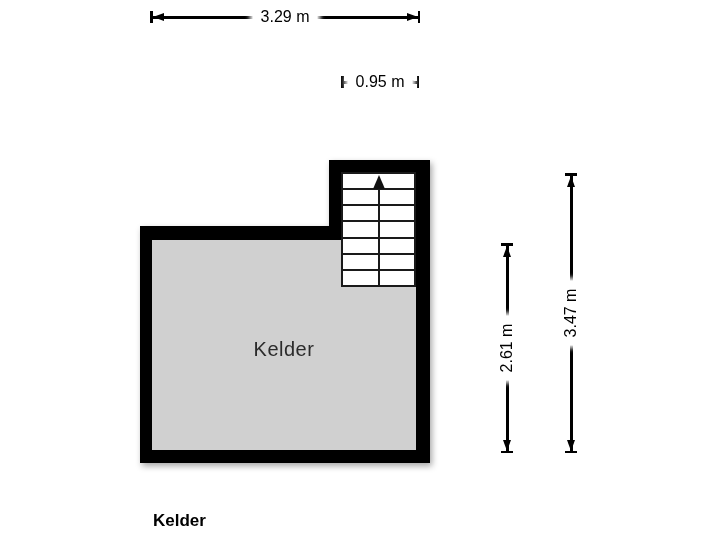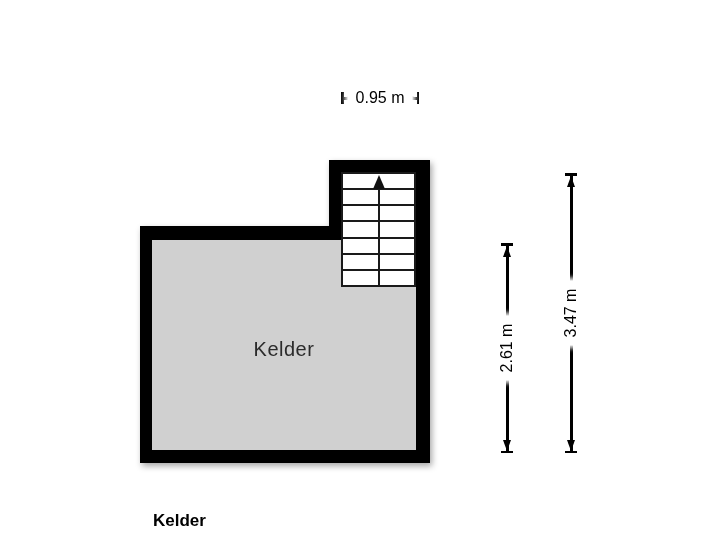--- a/index.html
+++ b/index.html
@@ -76,21 +76,21 @@
     left:2.5px;top:5.75px;
     border-top:4.5px solid transparent;border-bottom:4.5px solid transparent;
     border-right:11px solid var(--line);
   }
   .dim-h .arrow.end{
     right:2.5px;top:5.75px;
     border-top:4.5px solid transparent;border-bottom:4.5px solid transparent;
     border-left:11px solid var(--line);
   }
   .dim-room-width {left:150px;top:7px;width:270px;}
-  .dim-stair-width{left:341px;top:88px;width:78px;}
+  .dim-stair-width{left:341px;top:72px;width:78px;}
 
   
   .dim-v{width:20px;}
   .dim-v .bar{top:0;bottom:0;left:9px;width:2.5px;}
   .dim-v .tick{height:2.5px;width:12px;left:4px;}
   .dim-v .tick.start{top:0;}
   .dim-v .tick.end{bottom:0;}
   .dim-v .arrow.start{
     top:2.5px;left:5.75px;
     border-left:4.5px solid transparent;border-right:4.5px solid transparent;
@@ -135,20 +135,28 @@
           <div class="step"></div>
           <div class="step"></div>
         </div>
       <div class="stair-divider"></div>
       <div class="stair-arrow"></div>
     </div>
 
     <div class="room-label">Kelder</div>
   </div>
 
+  <div class="dim dim-h dim-room-width">
+    <div class="bar"></div>
+    <div class="tick start"></div>
+    <div class="tick end"></div>
+    <div class="arrow start"></div>
+    <div class="arrow end"></div>
+    <div class="dim-label">3.29 m</div>
+  </div>
 
   <div class="dim dim-h dim-stair-width">
     <div class="bar"></div>
     <div class="tick start"></div>
     <div class="tick end"></div>
     <div class="arrow start"></div>
     <div class="arrow end"></div>
     <div class="dim-label">0.95 m</div>
   </div>
 

